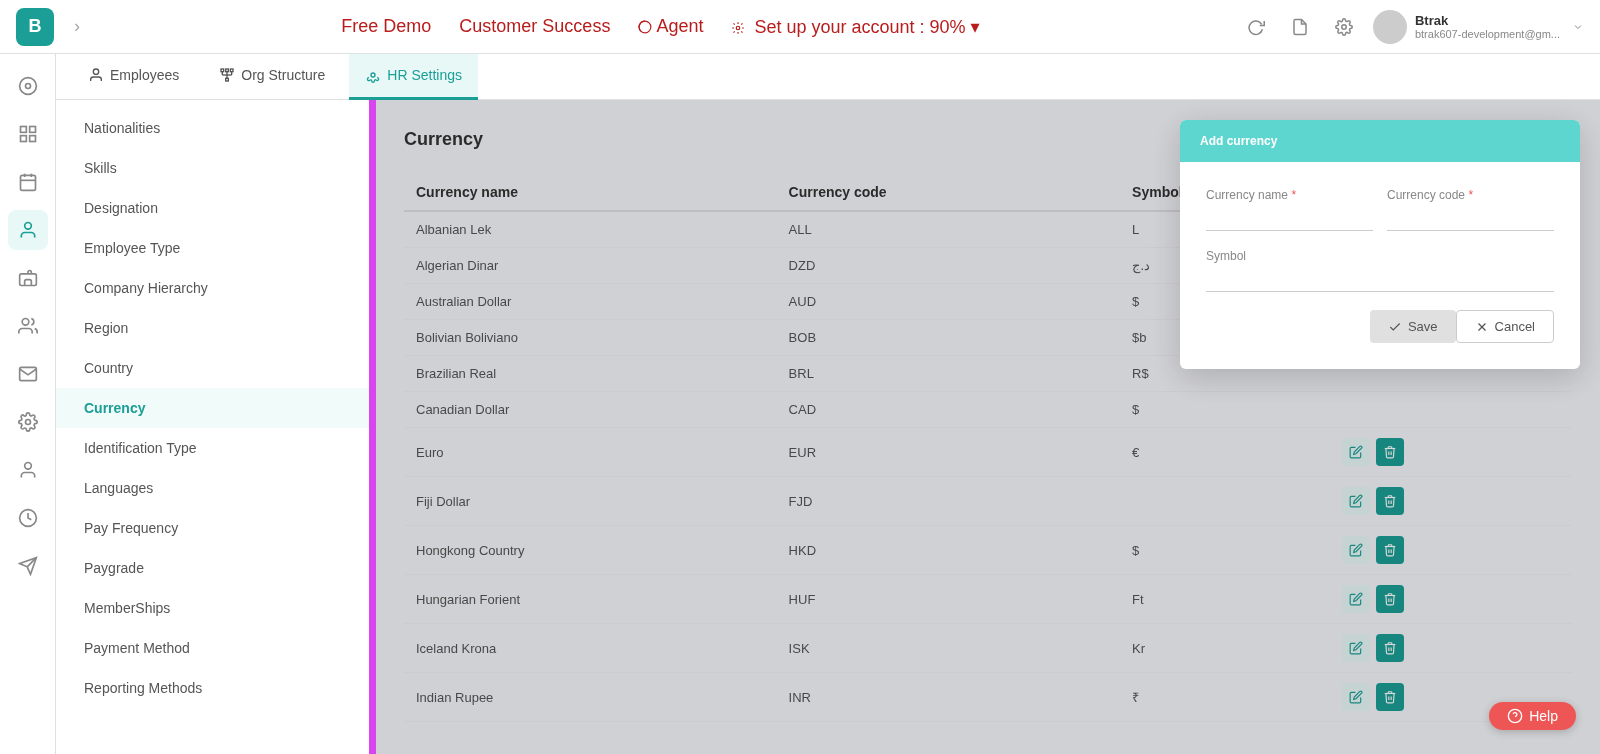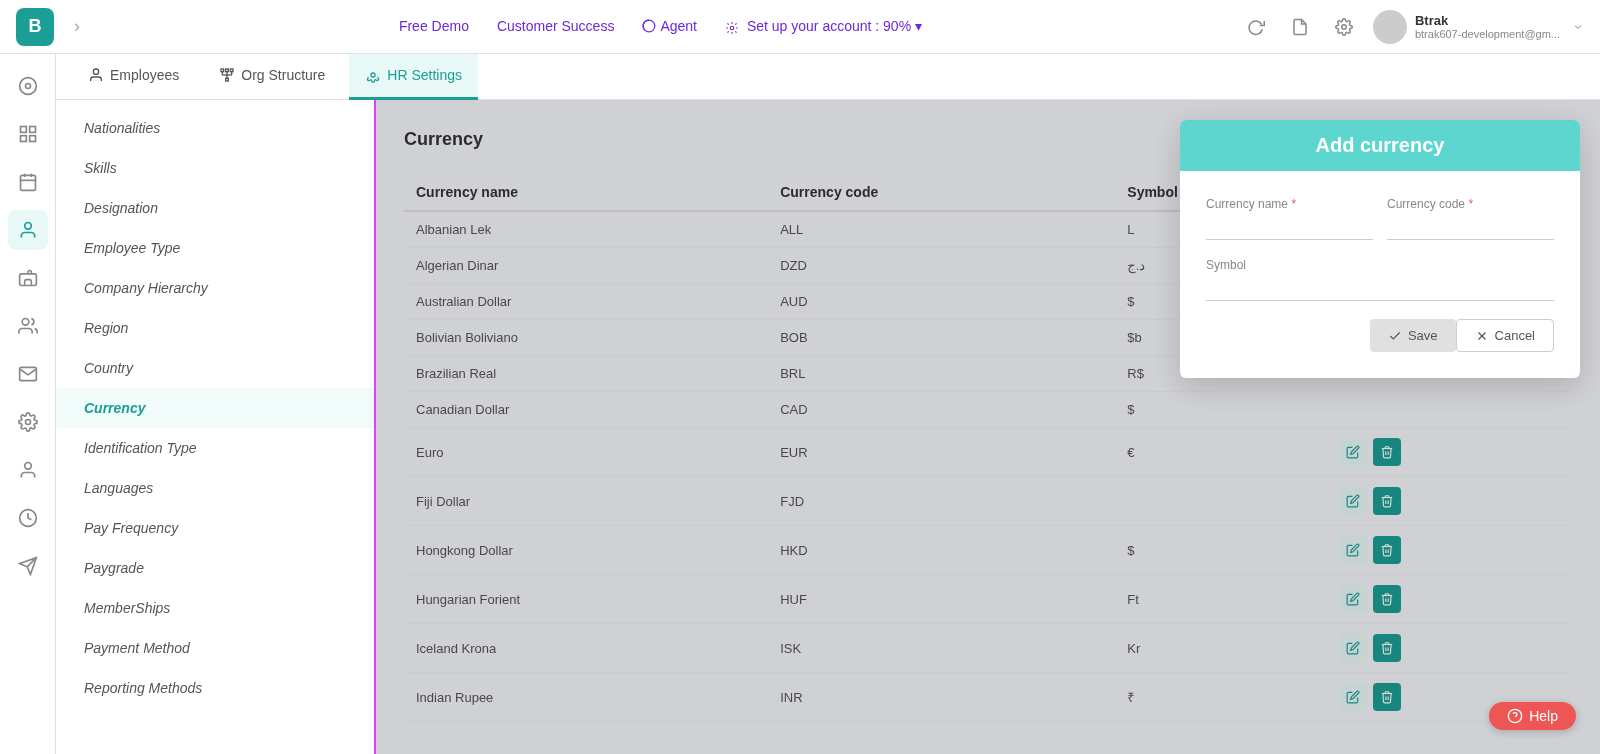--- a/index.html
+++ b/index.html
@@ -28,21 +28,21 @@
     }
     .navbar-logo-dots {
       font-size: 18px; color: #aaa; cursor: pointer;
     }
     .navbar-links {
       display: flex; align-items: center; gap: 28px;
       flex: 1;
       justify-content: center;
     }
     .navbar-link {
-      color: #6d28d9; font-size: 14px; cursor: pointer;
+      color: #b91c1c; font-size: 18px; cursor: pointer;
       white-space: nowrap;
     }
     .navbar-right {
       display: flex; align-items: center; gap: 14px;
     }
     .navbar-icon-btn {
       width: 30px; height: 30px;
       display: flex; align-items: center; justify-content: center;
       cursor: pointer; color: #555;
       border-radius: 50%;
@@ -135,25 +135,24 @@
     .main-layout {
       display: flex;
       flex: 1;
       overflow: hidden;
     }
 
     
     .settings-sidebar {
       width: 320px;
       background: #fff;
-      border-right: 2px solid #d946ef;
+      border-right: 7px solid #d946ef;
       overflow-y: auto;
       padding: 8px 0;
       flex-shrink: 0;
-      font-style: italic;
     }
     .settings-item {
       padding: 12px 28px;
       cursor: pointer;
       color: #555;
       font-size: 14px;
     }
     .settings-item.active {
       color: #1a9e96;
       font-weight: 600;
@@ -264,24 +263,24 @@
       pointer-events: all;
       background: #fff;
       border-radius: 6px;
       width: 400px;
       overflow: hidden;
       box-shadow: 0 8px 32px rgba(0,0,0,0.18);
     }
     .modal-header {
       background: #5dd6d0;
       padding: 14px 20px;
-      font-size: 20px;
+      font-size: 12px;
       font-weight: 600;
       color: #fff;
-      text-align: center;
+      text-align: left;
     }
     .modal-body {
       padding: 26px;
     }
     .modal-row {
       display: flex; gap: 14px; margin-bottom: 18px;
     }
     .modal-field {
       flex: 1;
     }
@@ -662,21 +661,21 @@
                       <polyline points="3 6 5 6 21 6"></polyline>
                       <path d="M19 6l-1 14a2 2 0 0 1-2 2H8a2 2 0 0 1-2-2L5 6"></path>
                       <path d="M10 11v6M14 11v6"></path>
                       <path d="M9 6V4a1 1 0 0 1 1-1h4a1 1 0 0 1 1 1v2"></path>
                     </svg>
         </button>
       </div>
     </td>
   </tr>
             <tr>
-    <td>Hongkong Dollar</td>
+    <td>Hongkong Country</td>
     <td>HKD</td>
     <td>$</td>
     <td>
       <div class="action-icons">
         <button class="action-icon-btn edit">
           <svg width="14" height="14" viewBox="0 0 24 24" fill="none" stroke="currentColor" stroke-width="2">
                       <path d="M11 4H4a2 2 0 0 0-2 2v14a2 2 0 0 0 2 2h14a2 2 0 0 0 2-2v-7"></path>
                       <path d="M18.5 2.5a2.121 2.121 0 0 1 3 3L12 15l-4 1 1-4 9.5-9.5z"></path>
                     </svg>
         </button>

